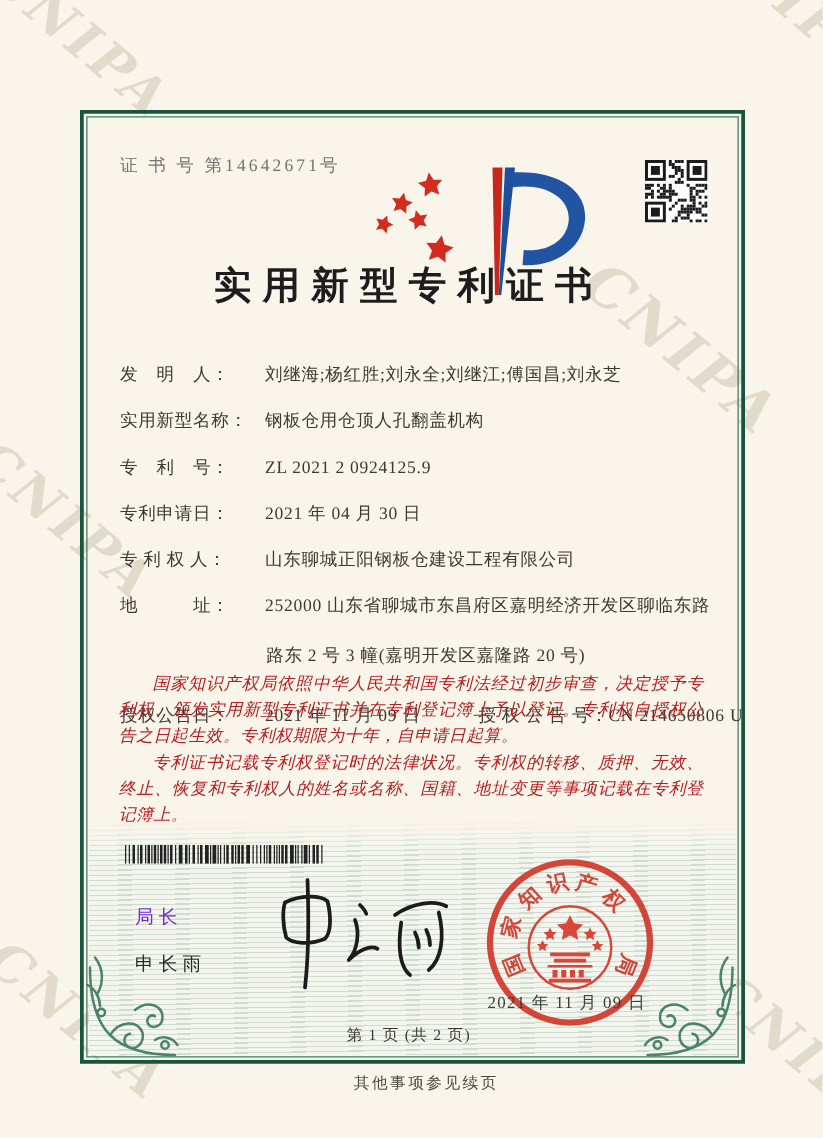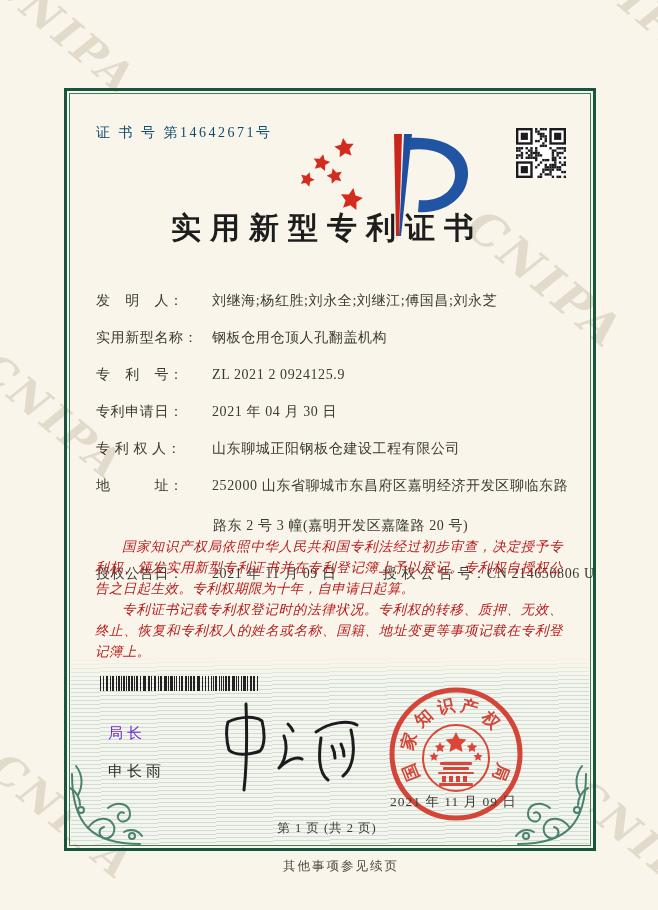--- a/index.html
+++ b/index.html
@@ -42,21 +42,21 @@
     -webkit-mask-image:linear-gradient(180deg,transparent 0,#000 28px);
     mask-image:linear-gradient(180deg,transparent 0,#000 28px);
     z-index:1;
   }
   .flourish{position:absolute;z-index:3;width:88px;height:88px;}
   .flourish-left{left:66px;top:758px;}
   .flourish-right{left:504px;top:758px;transform:scaleX(-1);}
   
   .cert-no{
     position:absolute;left:96px;top:124px;z-index:2;
-    font-size:14px;letter-spacing:2.5px;color:#0c4a6e;
+    font-size:14px;letter-spacing:2.5px;color:#737373;
   }
   .qr{position:absolute;left:516px;top:128px;width:50px;height:50px;z-index:2;}
   .logo{position:absolute;left:278px;top:126px;width:206px;height:112px;z-index:2;}
   .title{
     position:absolute;left:64px;top:208px;width:526px;z-index:2;
     text-align:center;font-size:30px;font-weight:700;
     letter-spacing:9px;color:#1d1d1d;
   }
   
   .fields{

